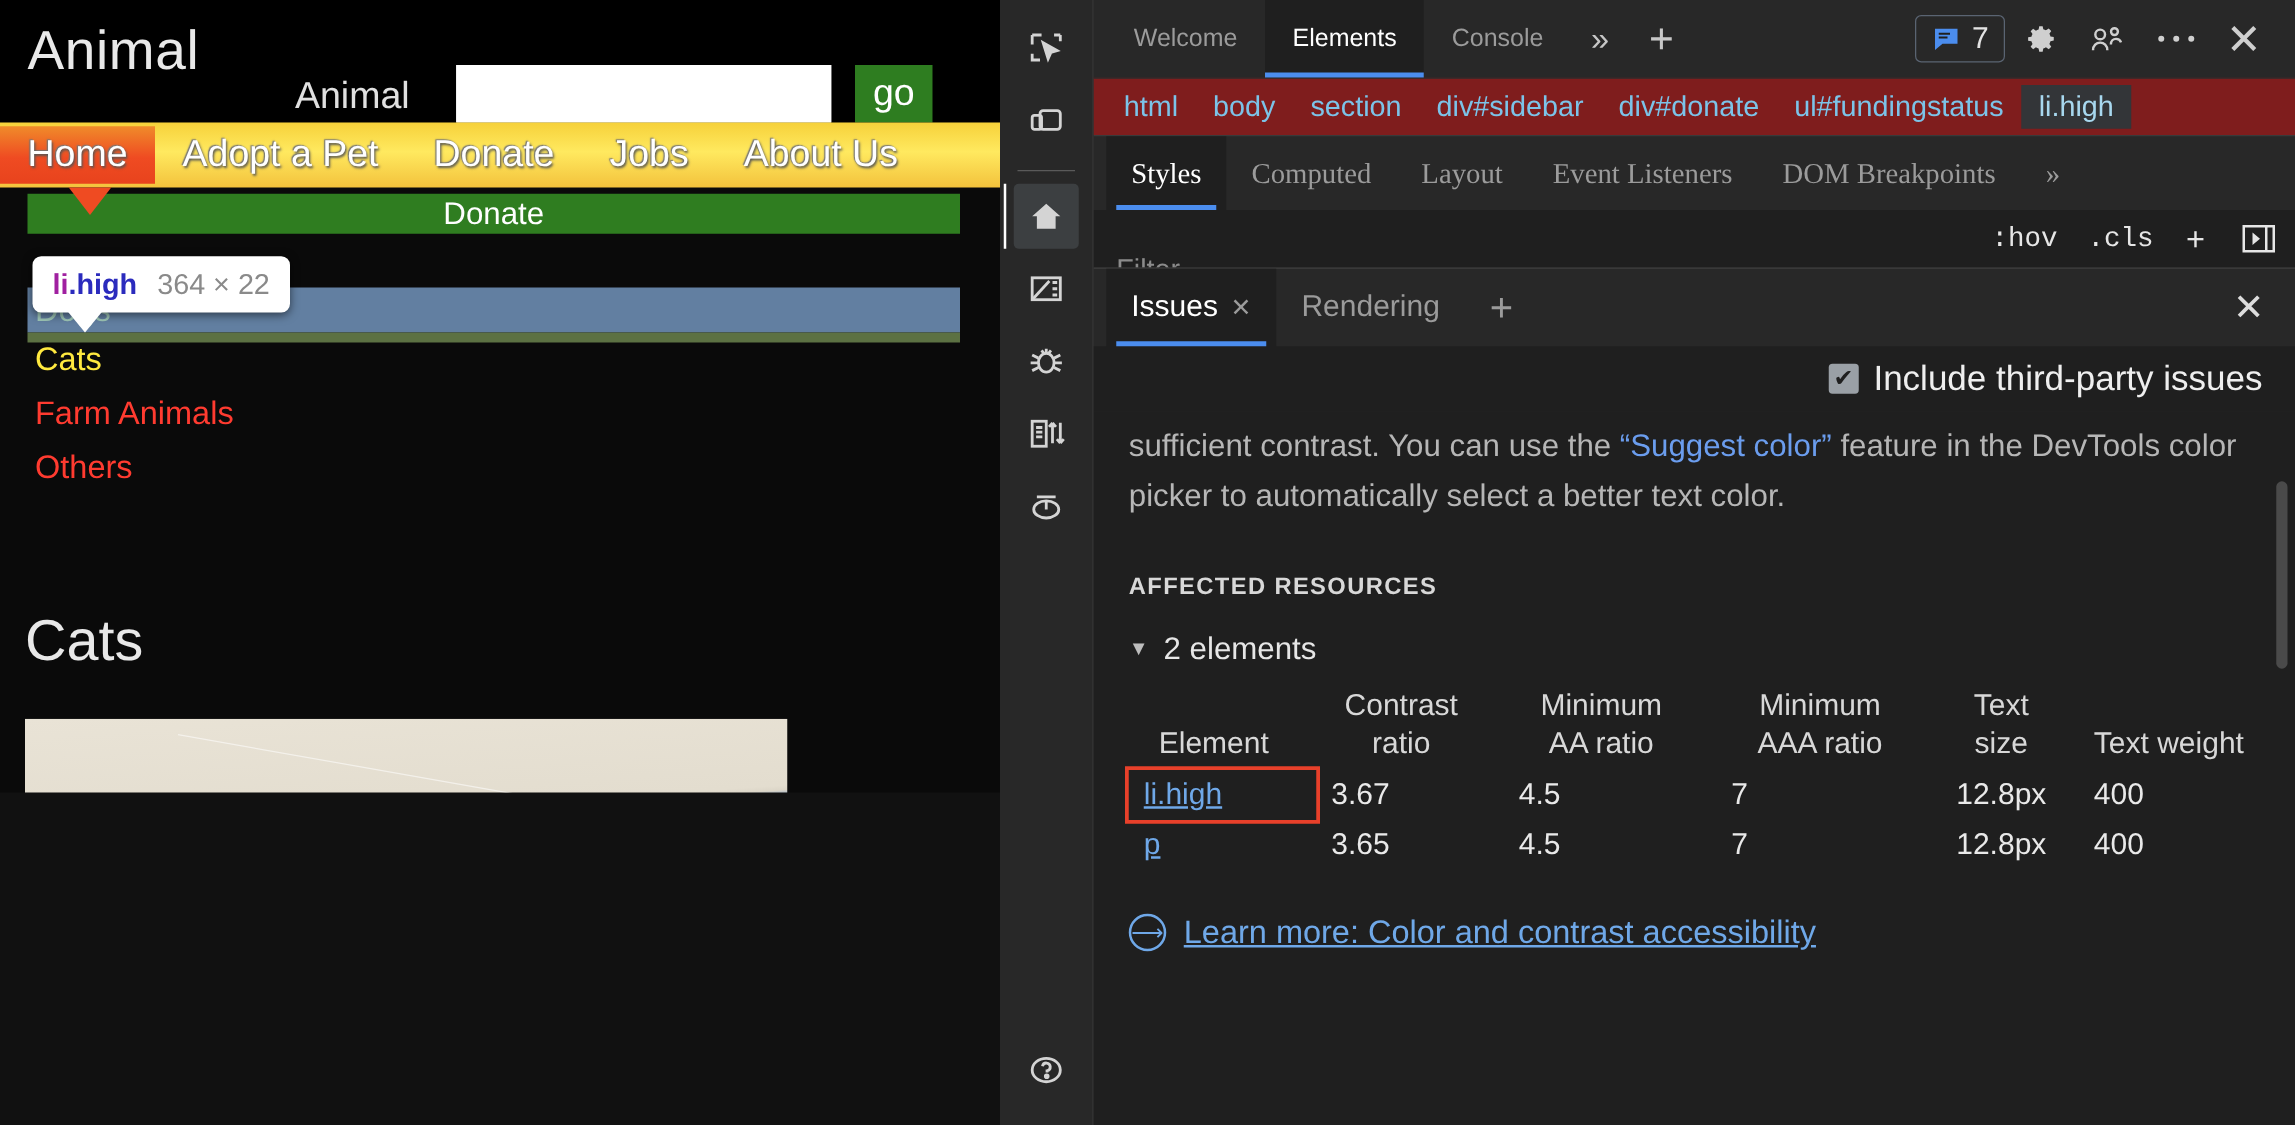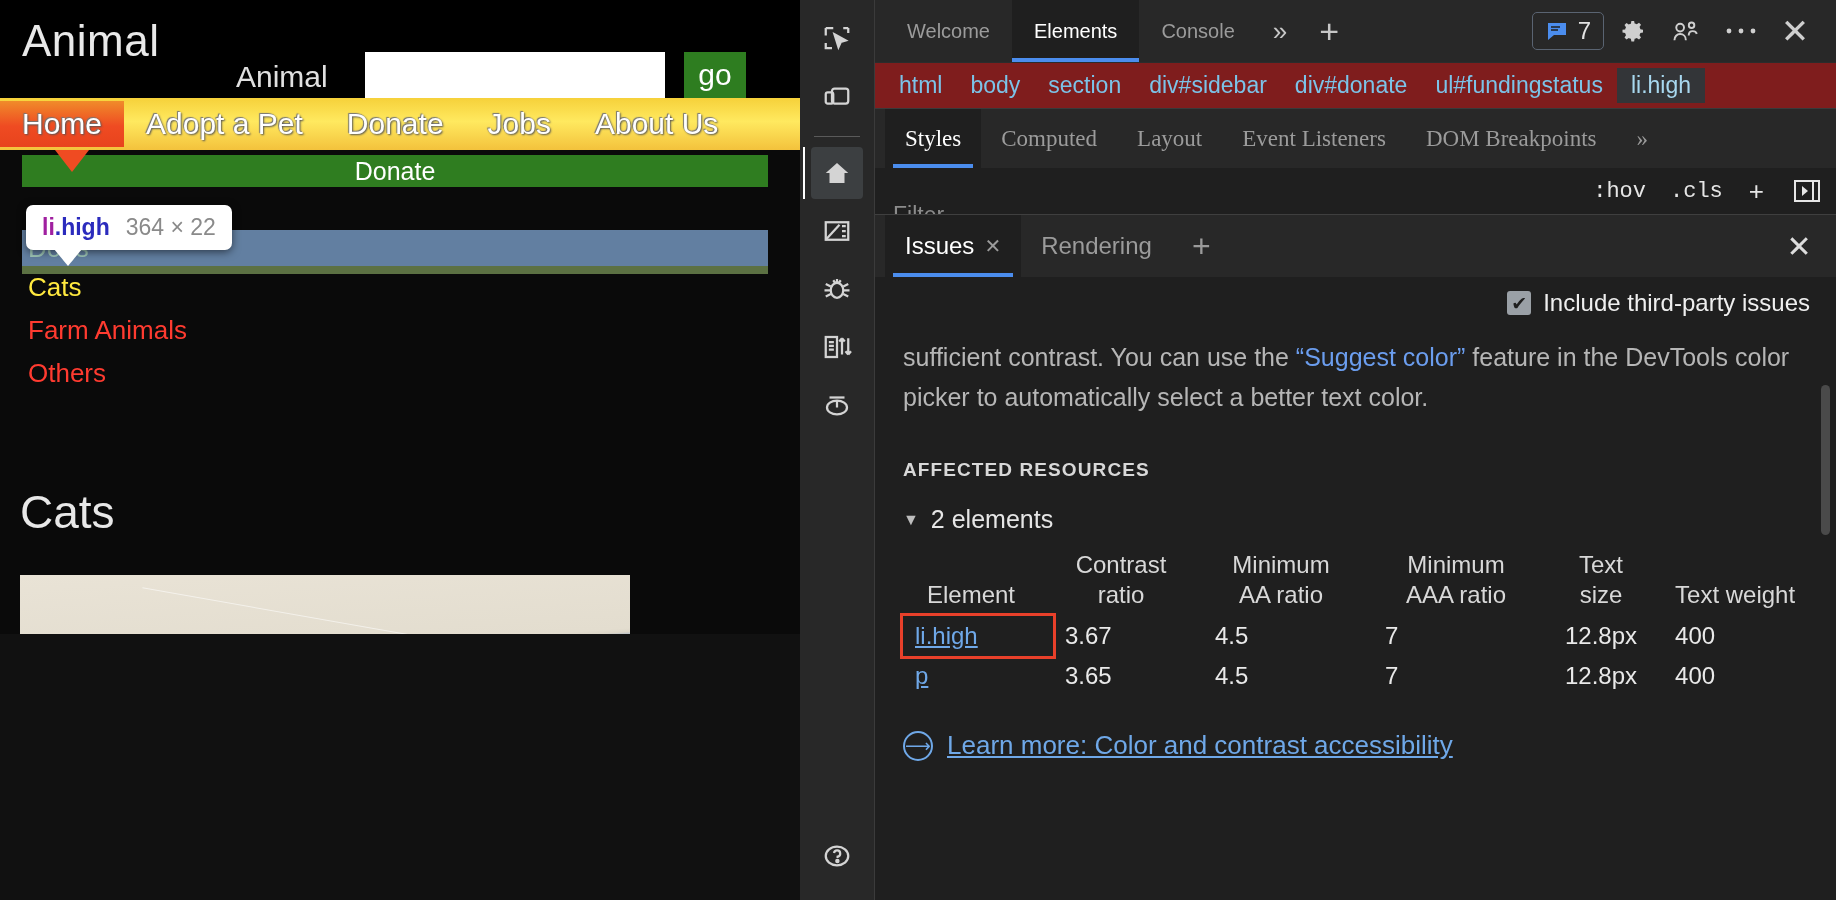--- a/index.html
+++ b/index.html
@@ -93,21 +93,21 @@
   .drawer{ background:#282828; border-top:1px solid #3f3f3f; display:flex; flex-direction:column; flex:1; min-height:0;}
   .drawer-tabs{ height:62px; display:flex; align-items:stretch; padding-left:10px; }
   .dtab{ display:flex;align-items:center;gap:10px;padding:0 20px;color:#9b9b9b;font-size:24px;position:relative;cursor:pointer;}
   .dtab.active{ background:#1f1f1f;color:#fff;}
   .dtab.active::after{ content:"";position:absolute;left:8px;right:8px;bottom:0;height:4px;background:#4b8dee;}
   .dtab .x{ color:#9b9b9b; font-size:20px;}
   .drawer-close{ margin-left:auto; width:60px; display:flex;align-items:center;justify-content:center;color:#ddd;font-size:30px;cursor:pointer; padding-right:14px;}
 
   .drawer-toolbar{ height:52px; background:#1f1f1f; display:flex; align-items:center; justify-content:flex-end; padding-right:26px; gap:12px;}
   .chk{ width:24px;height:24px;border-radius:3px;background:#9aa0a6; display:flex;align-items:center;justify-content:center;color:#1f1f1f;font-size:19px; cursor:pointer;}
-  .chk-label{ color:#efefef; font-size:24px;}
+  .chk-label{ color:#efefef; font-size:28px;}
 
   .issue-body{ flex:1; background:#1f1f1f; overflow:hidden; position:relative; padding:0 0 0 28px;}
   .issue-text{ color:#b6b6b6; font-size:25px; line-height:40px; padding-top:8px; padding-right:46px;}
   .issue-text .lnk{ color:#6b9dee; }
   .affected{ color:#d8d8d8; font-size:19px; letter-spacing:1.1px; font-weight:bold; margin-top:42px;}
   .elem-count{ color:#e6e6e6; font-size:25px; margin-top:24px; display:flex; align-items:center; gap:12px; cursor:pointer;}
   .tri{ color:#bdbdbd; font-size:16px;}
 
   table.affected-table{ border-collapse:collapse; margin-top:16px; color:#e9e9e9; font-size:24px; }
   table.affected-table th{ font-weight:400; color:#d8d8d8; text-align:center; vertical-align:bottom; padding:0 26px 6px 12px; line-height:30px;}

